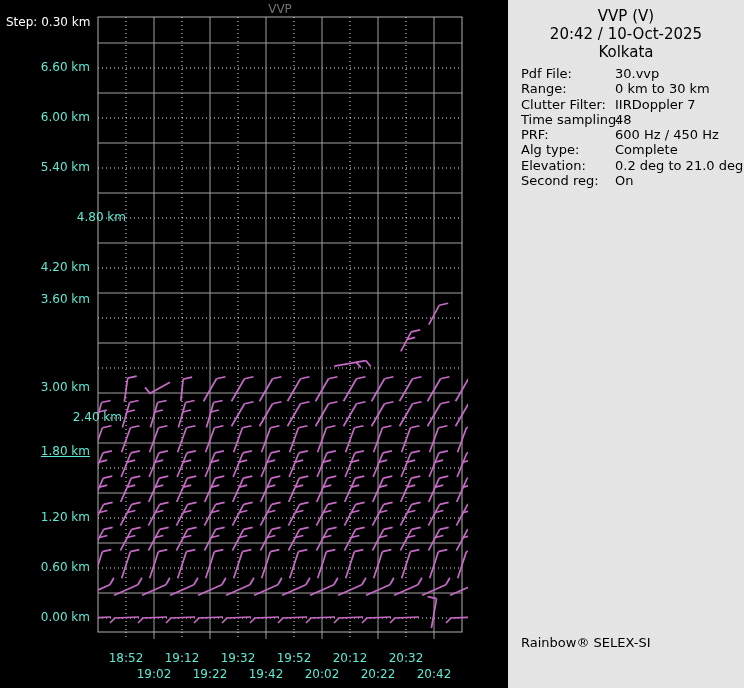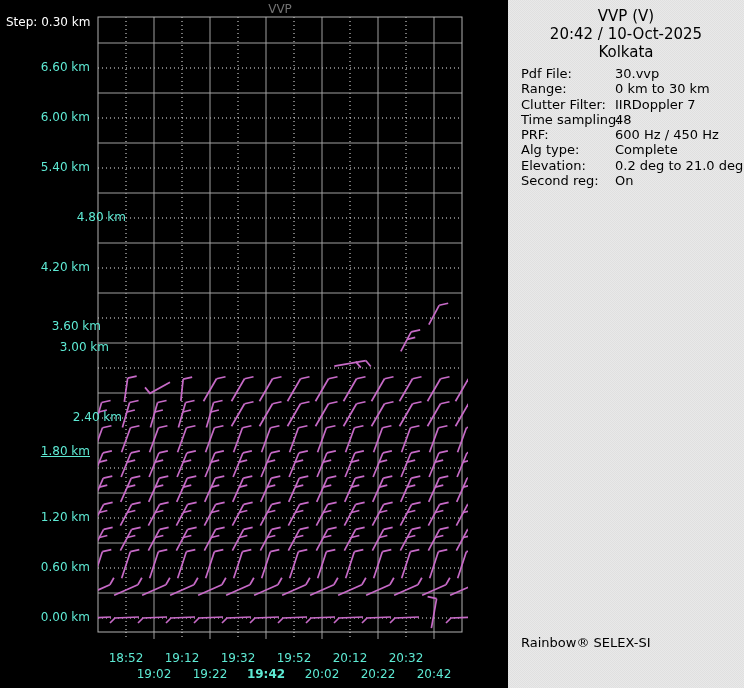--- a/index.html
+++ b/index.html
@@ -426,38 +426,38 @@
         </g>
       </svg>
     <div class="step-label">Step: 0.30 km</div>
     <div class="plot-title">VVP</div>
     <div id="y-axis-labels">
         <div class="axis-label y-label" style="top: 60px;">6.60 km</div>
         <div class="axis-label y-label" style="top: 110px;">6.00 km</div>
         <div class="axis-label y-label" style="top: 160px;">5.40 km</div>
         <div class="axis-label y-label" style="top: 210px; padding-left: 36px;">4.80 km</div>
         <div class="axis-label y-label" style="top: 260px;">4.20 km</div>
-        <div class="axis-label y-label" style="top: 319px; margin-left: 11px;">3.60 km</div>
-        <div class="axis-label y-label" style="top: 340px; padding-left: 19px;">3.00 km</div>
+        <div class="axis-label y-label" style="top: 292px;">3.60 km</div>
+        <div class="axis-label y-label" style="top: 380px;">3.00 km</div>
         <div class="axis-label y-label" style="top: 410px; padding-left: 32px;">2.40 km</div>
         <div class="axis-label y-label" style="top: 444px; text-decoration: underline;">1.80 km</div>
         <div class="axis-label y-label" style="top: 510px;">1.20 km</div>
         <div class="axis-label y-label" style="top: 560px; text-align: right;">0.60 km</div>
         <div class="axis-label y-label" style="top: 610px;">0.00 km</div>
       </div>
     <div id="x-axis-labels">
         <div class="axis-label x-label" style="left: 96px; top: 651px;">18:52</div>
         <div class="axis-label x-label" style="left: 152px; top: 651px;">19:12</div>
         <div class="axis-label x-label" style="left: 208px; top: 651px;">19:32</div>
         <div class="axis-label x-label" style="left: 264px; top: 651px;">19:52</div>
         <div class="axis-label x-label" style="left: 320px; top: 651px;">20:12</div>
         <div class="axis-label x-label" style="left: 376px; top: 651px;">20:32</div>
         <div class="axis-label x-label" style="left: 124px; top: 667px;">19:02</div>
         <div class="axis-label x-label" style="left: 180px; top: 667px;">19:22</div>
-        <div class="axis-label x-label" style="left: 236px; top: 667px; font-weight: bold;">19:42</div>
+        <div class="axis-label x-label" style="left: 236px; top: 667px;">19:42</div>
         <div class="axis-label x-label" style="left: 292px; top: 667px;">20:02</div>
         <div class="axis-label x-label" style="left: 348px; top: 667px;">20:22</div>
         <div class="axis-label x-label" style="left: 404px; top: 667px;">20:42</div>
       </div>
   </div>
 
   <div class="right-pane">
     <div class="panel-header">
       <div>VVP (V)</div>
       <div>20:42 / 10-Oct-2025</div>

